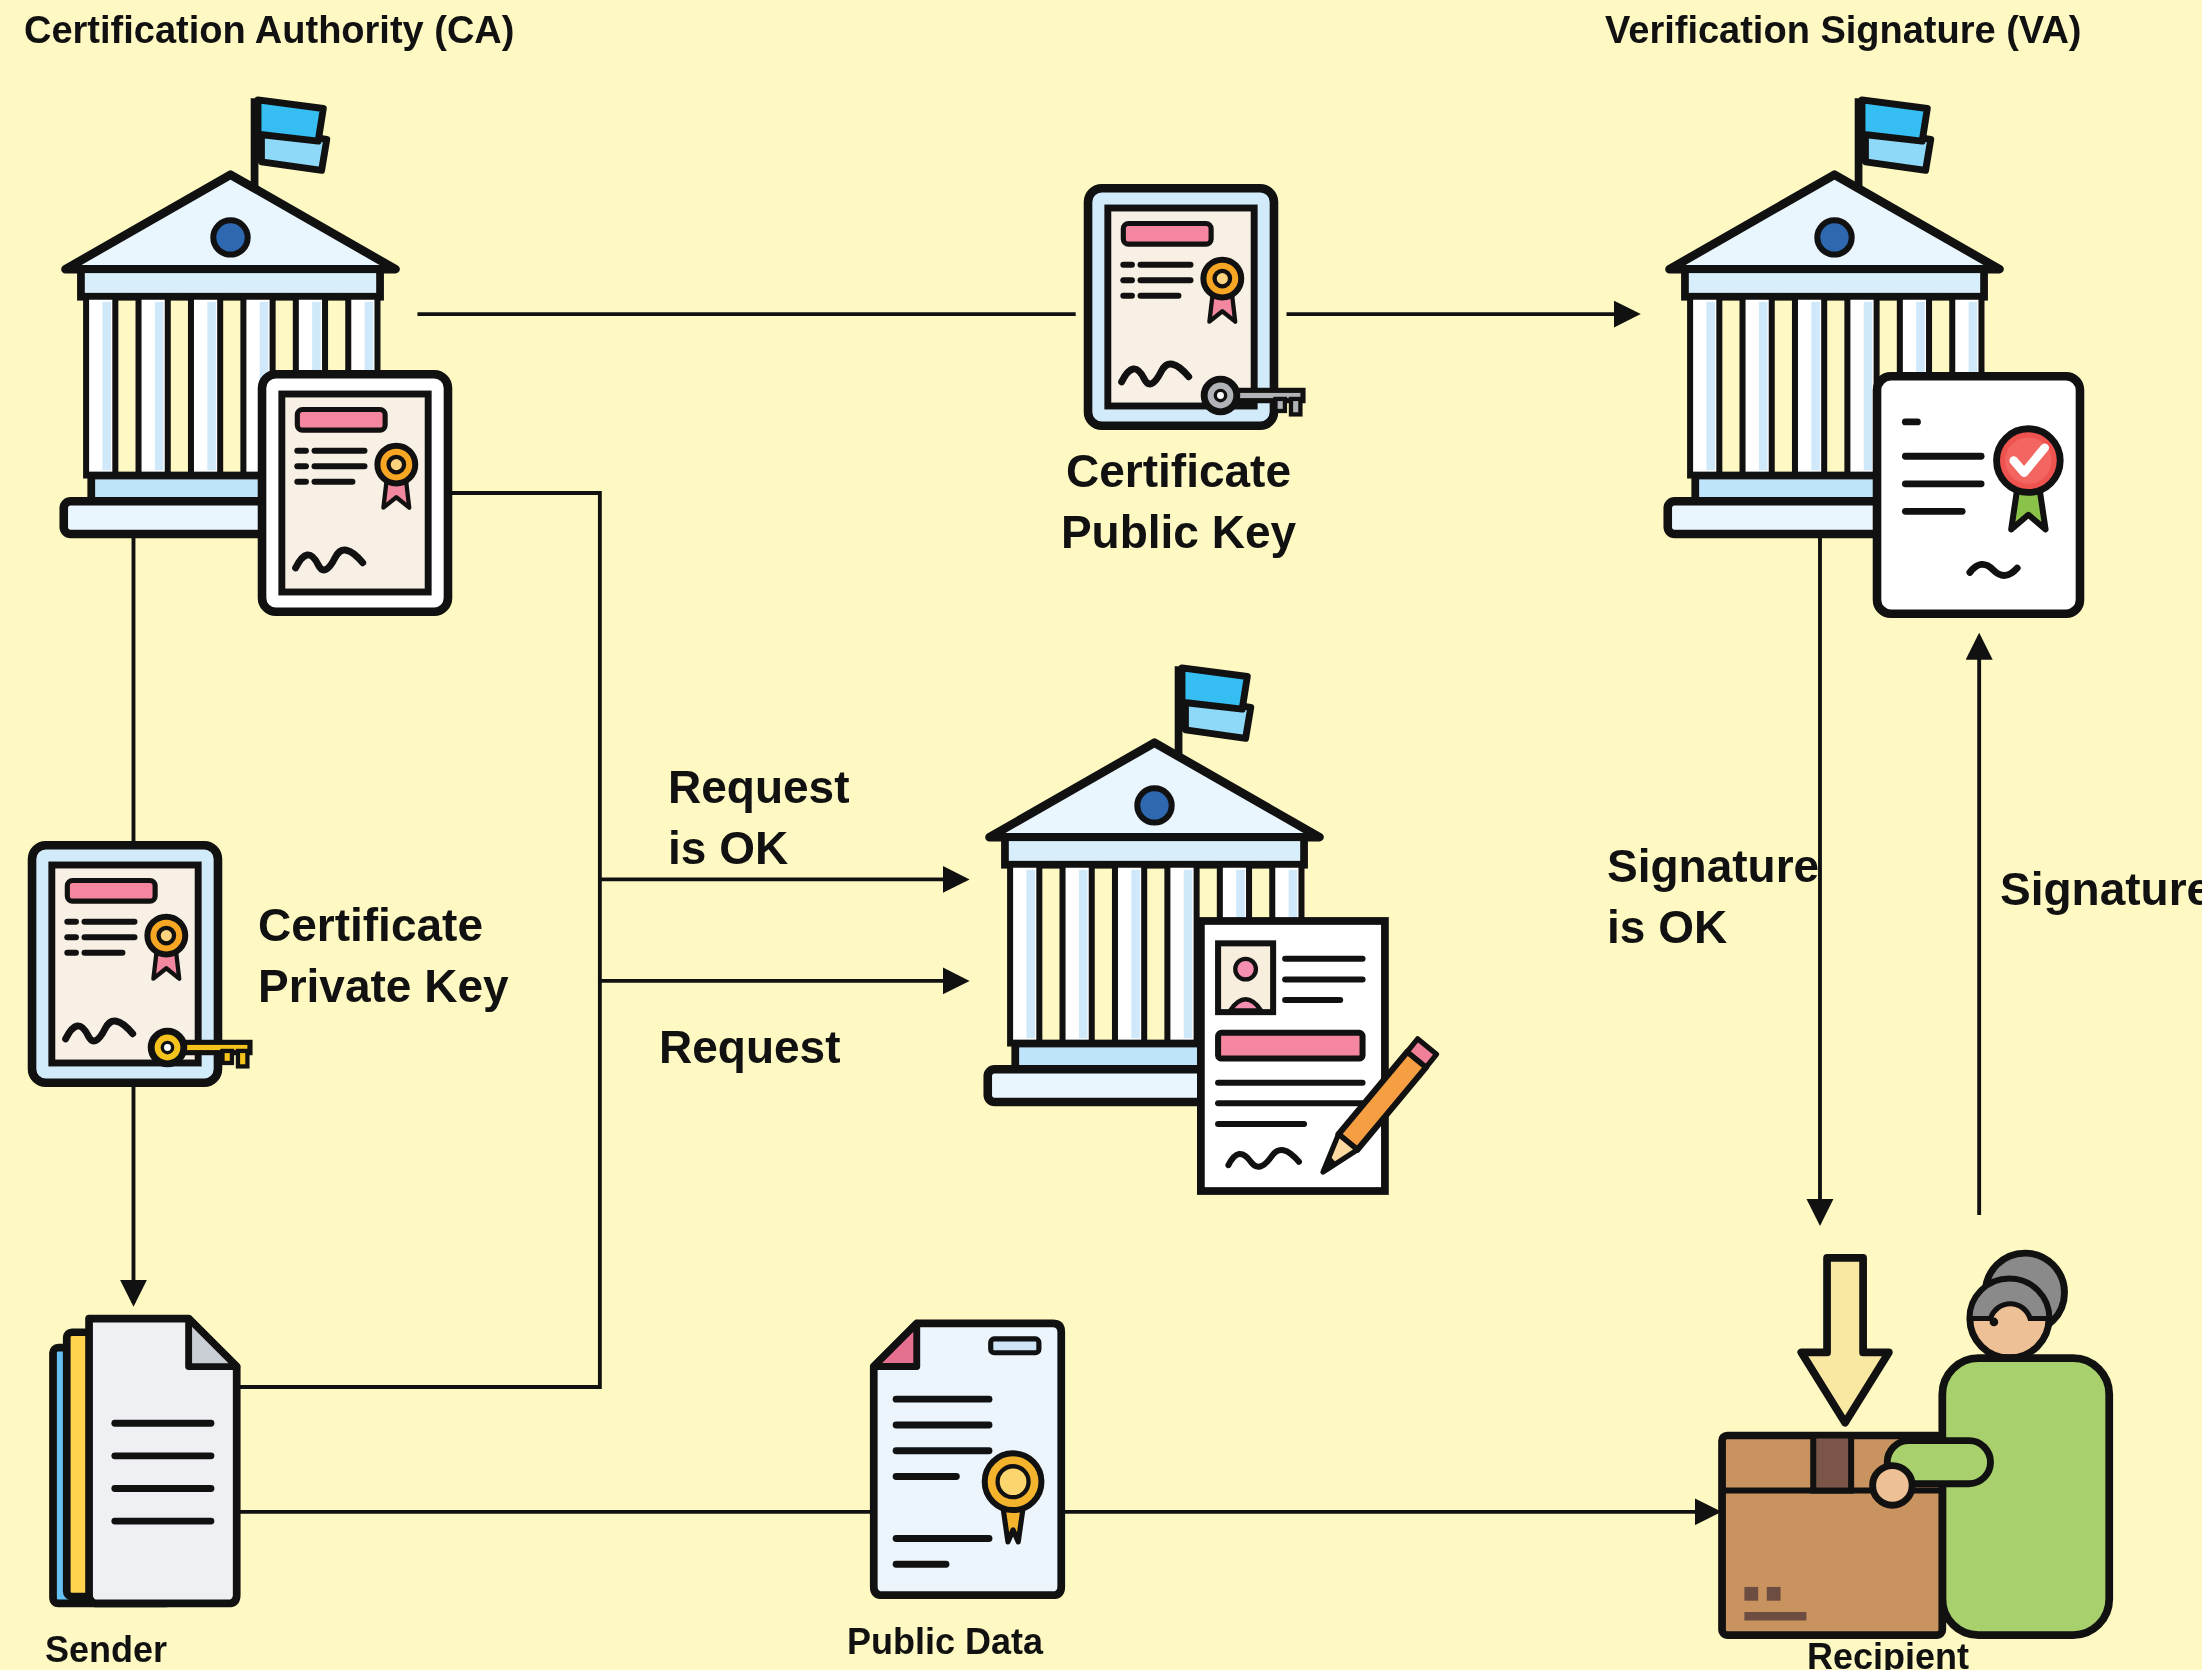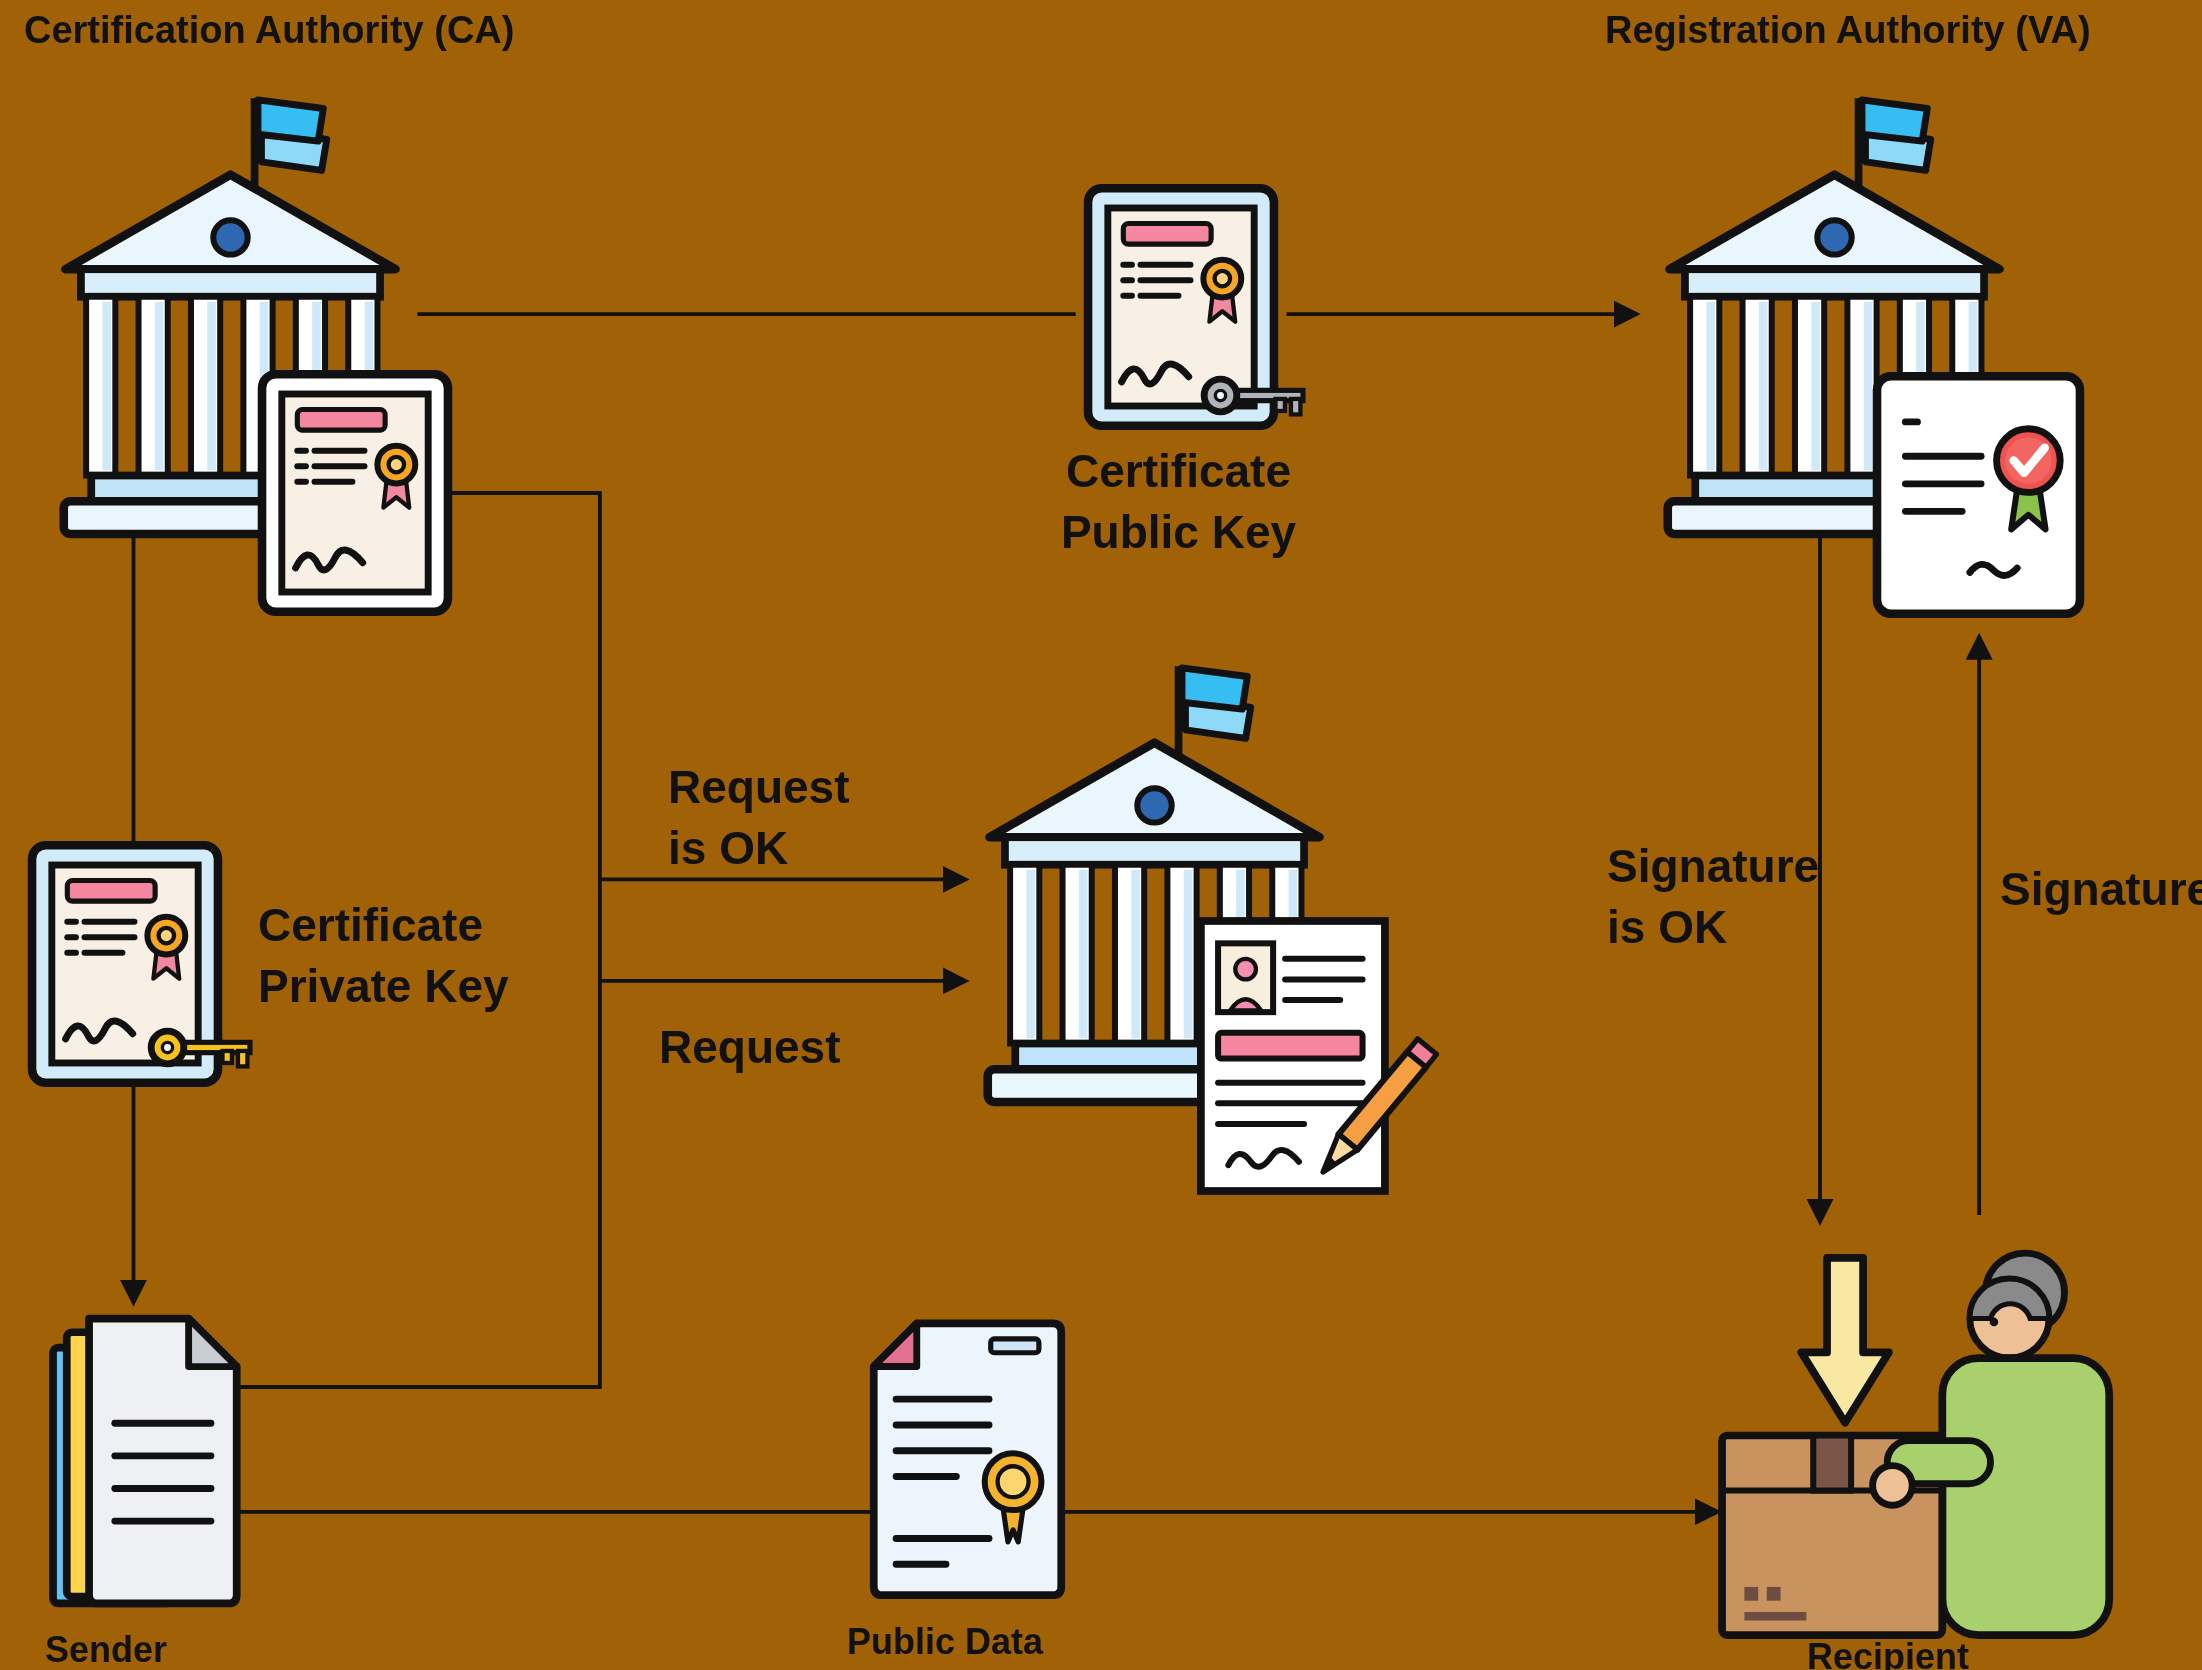--- a/index.html
+++ b/index.html
@@ -1,17 +1,17 @@
 <!DOCTYPE html>
 <html style="font-size:13.8px"><head>
 <meta charset="utf-8">
 <style>
   *{box-sizing:border-box}
   html,body{margin:0;padding:0;background:#fff}
-  .canvas{position:relative;width:2203px;height:1671px;background:#a16207;overflow:hidden;
+  .canvas{position:relative;width:2203px;height:1671px;background:#fef9c3;overflow:hidden;
           font-family:"Liberation Sans",sans-serif}
   .abs{position:absolute;display:block}
   .label{position:absolute;font-weight:700;color:#111;white-space:pre-line;line-height:1.32;
          font-family:"Liberation Sans",sans-serif}
   .t44{font-size:38px}
   .t42{font-size:36px}
   .t40{font-size:46px}
   .center{text-align:center}
 </style>
 </head>
@@ -240,21 +240,21 @@
     </svg>
 
   <svg class="abs" style="left:1710px;top:1229px;width:413px;height:413px" viewBox="0 0 480 480">
       <use href="#sym-recipient"></use>
     </svg>
   <svg class="abs" style="left:1791px;top:1249px;width:103px;height:181px" viewBox="0 0 120 210">
       <use href="#sym-down-arrow"></use>
     </svg>
 
   <div class="label t44" style="left:24px;top:5.2px">Certification Authority (CA)</div>
-  <div class="label t44" style="left:1605px;top:5.2px">Registration Authority (VA)</div>
+  <div class="label t44" style="left:1605px;top:5.2px">Verification Signature (VA)</div>
 
   <div class="label t42" style="left:45px;top:1626px">Sender</div>
   <div class="label t42" style="left:847px;top:1618px">Public Data</div>
   <div class="label t42" style="left:1807px;top:1633px">Recipient</div>
 
   <div class="label t40 center" style="left:1041px;top:441px;width:275px">Certificate
 Public Key</div>
   <div class="label t40" style="left:258px;top:895px">Certificate
 Private Key</div>
 

